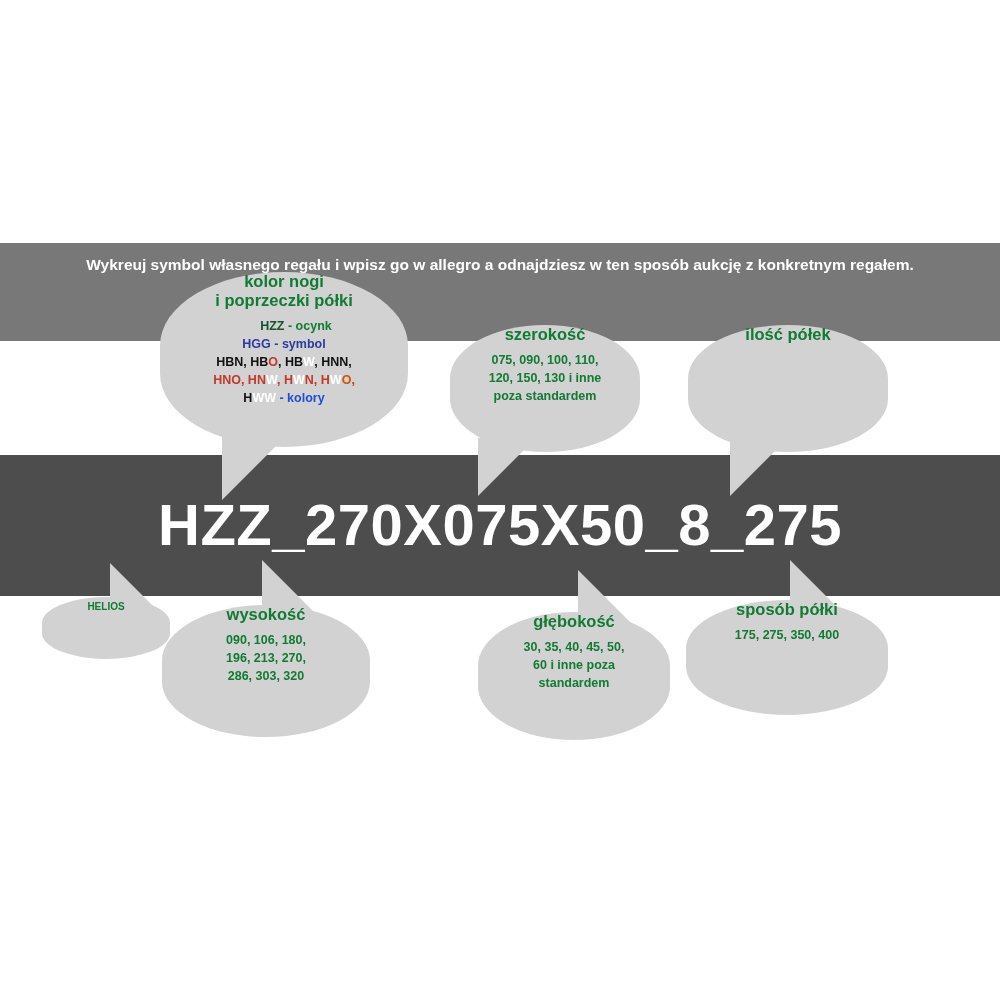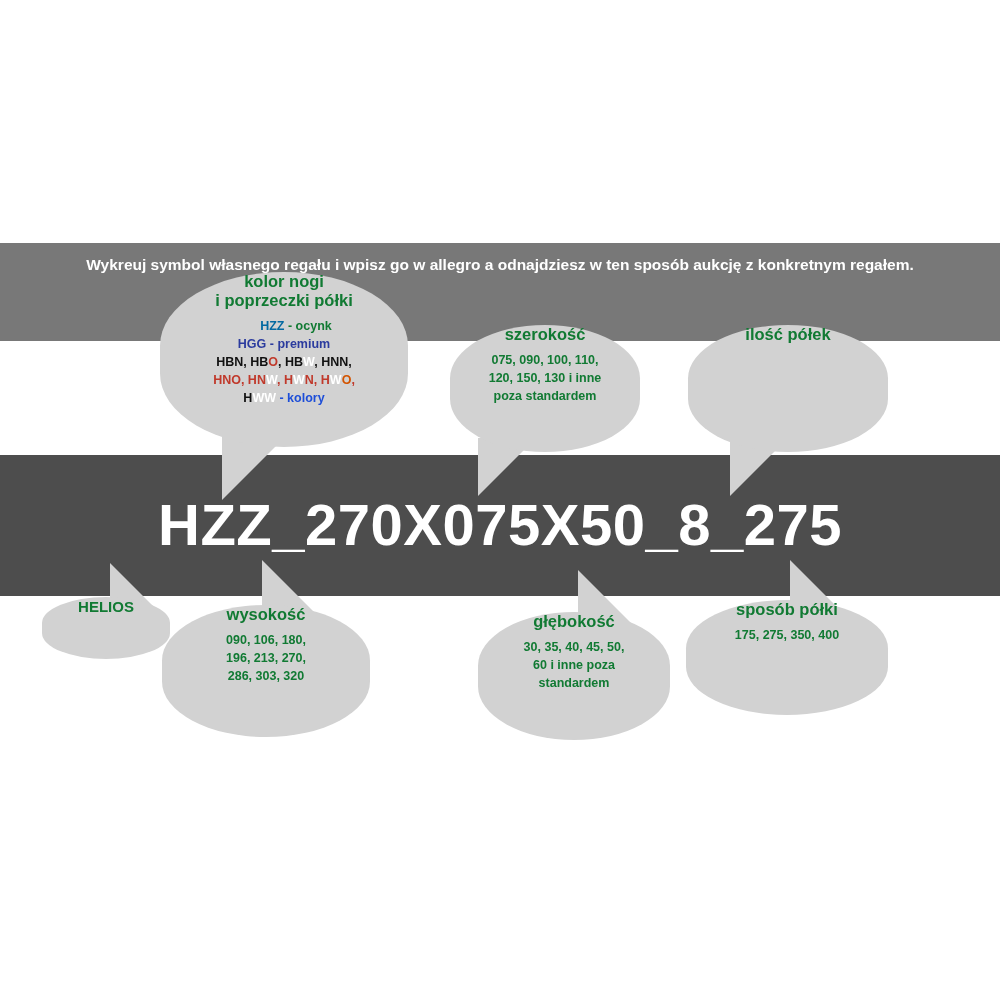--- a/index.html
+++ b/index.html
@@ -37,21 +37,21 @@
     text-align:center;
     box-sizing:border-box;
     display:flex;flex-direction:column;align-items:center;
   }
   .bubble .title{
     color:#117a33;font-weight:bold;font-size:16.5px;line-height:19px;
   }
   .bubble .body{
     color:#117a33;font-weight:bold;font-size:12.5px;line-height:18px;margin-top:7px;
   }
-  .bubble.small .title{font-size:15px;}
+  .bubble.small .title{font-size:10px;}
 
   
   .tail{position:absolute;width:0;height:0;}
   .line{line-height:18px;}
 </style>
 </head>
 <body>
 
 <div class="canvas">
 
@@ -62,22 +62,22 @@
 
   <div class="code">HZZ_270X075X50_8_275</div>
 
   <div class="tail" style="left:222px;top:430px;border-left:0 solid transparent;border-right:70px solid transparent;border-top:70px solid #d2d2d2;"></div>
   <div class="bubble" style="left:160px;top:272px;width:248px;height:175px;">
     <div class="title">
       <span>kolor nogi</span><br>
       <span>i poprzeczki półki</span>
     </div>
     <div class="body" id="kolor-lines">
-        <div class="line"><span style="color: #0369a1; margin-left: 24px;">HZZ</span><span style="color: rgb(17, 122, 51);"> - ocynk</span></div>
-        <div class="line"><span style="color: rgb(43, 59, 158);">HGG</span><span style="color: rgb(43, 59, 158);"> - premium</span></div>
+        <div class="line"><span style="color: #14532d; margin-left: 24px;">HZZ</span><span style="color: rgb(17, 122, 51);"> - ocynk</span></div>
+        <div class="line"><span style="color: rgb(43, 59, 158);">HGG</span><span style="color: rgb(43, 59, 158);"> - symbol</span></div>
         <div class="line"><span style="color: rgb(17, 17, 17);">HB</span><span style="color: rgb(17, 17, 17);">N</span><span style="color: rgb(17, 17, 17);">, HB</span><span style="color: rgb(192, 57, 43);">O</span><span style="color: rgb(17, 17, 17);">, HB</span><span style="color: rgb(255, 255, 255);">W</span><span style="color: rgb(17, 17, 17);">, HNN,</span></div>
         <div class="line"><span style="color: rgb(192, 57, 43);">HNO</span><span style="color: rgb(192, 57, 43);">, HN</span><span style="color: rgb(255, 255, 255);">W</span><span style="color: rgb(192, 57, 43);">, H</span><span style="color: rgb(255, 255, 255);">W</span><span style="color: rgb(192, 57, 43);">N</span><span style="color: rgb(192, 57, 43);">, H</span><span style="color: rgb(255, 255, 255);">W</span><span style="color: rgb(211, 84, 0);">O</span><span style="color: rgb(192, 57, 43);">,</span></div>
         <div class="line"><span style="color: rgb(17, 17, 17);">H</span><span style="color: rgb(255, 255, 255);">WW</span><span style="color: #1d4ed8;"> - kolory</span></div>
       </div>
   </div>
 
   <div class="tail" style="left:478px;top:438px;border-left:0 solid transparent;border-right:58px solid transparent;border-top:58px solid #d2d2d2;"></div>
   <div class="bubble" style="left:450px;top:325px;width:190px;height:127px;">
     <div class="title">szerokość</div>
     <div class="body" style="white-space:pre-line;">075, 090, 100, 110,

